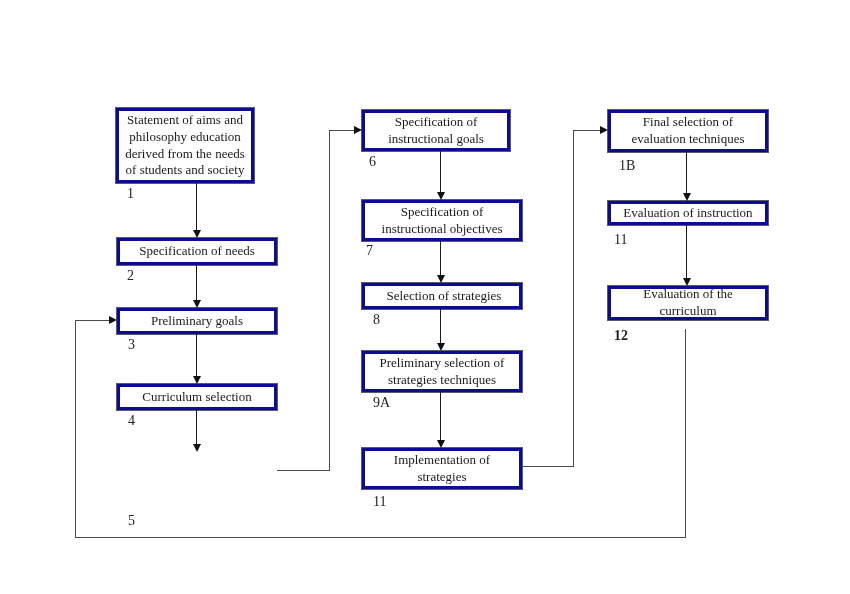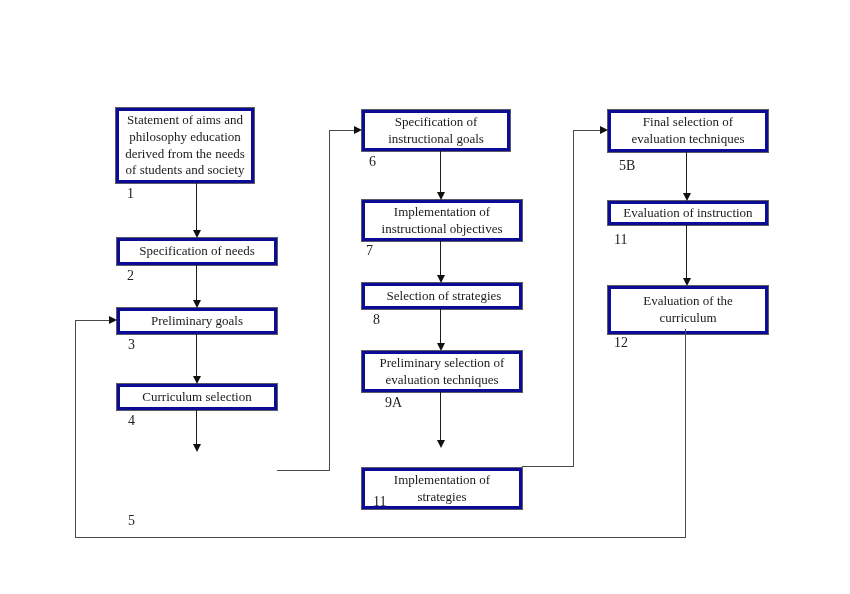--- a/index.html
+++ b/index.html
@@ -19,39 +19,39 @@
   .b1 {left:116px;top:108px;width:138px;height:75px;}
   .b2 {left:117px;top:238px;width:160px;height:27px;}
   .b3 {left:117px;top:308px;width:160px;height:26px;}
   .b4 {left:117px;top:384px;width:160px;height:26px;}
   .b5 {left:117px;top:452px;width:160px;height:58px;}
   
   .b6 {left:362px;top:110px;width:148px;height:41px;}
   .b7 {left:362px;top:200px;width:160px;height:41px;}
   .b8 {left:362px;top:283px;width:160px;height:26px;padding-left:8px;}
   .b9a{left:362px;top:351px;width:160px;height:41px;}
-  .b10{left:362px;top:448px;width:160px;height:41px;margin-top:20px;}
+  .b10{left:362px;top:448px;width:160px;height:41px;}
   
   .b9b{left:608px;top:110px;width:160px;height:42px;}
   .b11{left:608px;top:201px;width:160px;height:24px;}
-  .b12{left:608px;top:286px;width:160px;height:48px;}
+  .b12{left:608px;top:286px;width:160px;height:34px;}
 
   .n1 {left:127px;top:186px;}
   .n2 {left:127px;top:268px;}
   .n3 {left:128px;top:337px;}
   .n4 {left:128px;top:413px;}
   .n5 {left:128px;top:513px;}
   .n6 {left:369px;top:154px;}
   .n7 {left:366px;top:243px;}
   .n8 {left:373px;top:312px;}
-  .n9a{left:385px;top:395px;text-align:right;}
+  .n9a{left:373px;top:395px;text-align:right;}
   .n10{left:373px;top:494px;}
   .n9b{left:619px;top:158px;}
   .n11{left:614px;top:232px;}
-  .n12{left:614px;top:335px;}
+  .n12{left:614px;top:328px;font-weight:bold;}
 
   .vline{position:absolute;width:1px;background:#1c1c1c;}
   .hline{position:absolute;height:1px;background:#4a4a4a;}
   .gvline{position:absolute;width:1px;background:#4a4a4a;}
   .ah-down{position:absolute;width:0;height:0;
     border-left:4px solid transparent;border-right:4px solid transparent;
     border-top:8px solid #111111;}
   .ah-right{position:absolute;width:0;height:0;
     border-top:4px solid transparent;border-bottom:4px solid transparent;
     border-left:8px solid #111111;}
@@ -113,43 +113,43 @@
   <div class="num n4">4</div>
 
   <div class="num n5">5</div>
 
   <div class="box b6">
     <span>Specification of instructional goals</span>
   </div>
   <div class="num n6">6</div>
 
   <div class="box b7">
-    <span>Implementation of instructional objectives</span>
+    <span>Specification of instructional objectives</span>
   </div>
   <div class="num n7">7</div>
 
   <div class="box b8">
     <span>Selection of strategies</span>
   </div>
   <div class="num n8">8</div>
 
   <div class="box b9a">
-    <span>Preliminary selection of evaluation techniques</span>
+    <span>Preliminary selection of strategies techniques</span>
   </div>
   <div class="num n9a">9A</div>
 
   <div class="box b10">
     <span>Implementation of strategies</span>
   </div>
   <div class="num n10">11</div>
 
   <div class="box b9b">
     <span>Final selection of evaluation techniques</span>
   </div>
-  <div class="num n9b">5B</div>
+  <div class="num n9b">1B</div>
 
   <div class="box b11">
     <span>Evaluation of instruction</span>
   </div>
   <div class="num n11">11</div>
 
   <div class="box b12">
     <span>Evaluation of the curriculum</span>
   </div>
   <div class="num n12">12</div>

